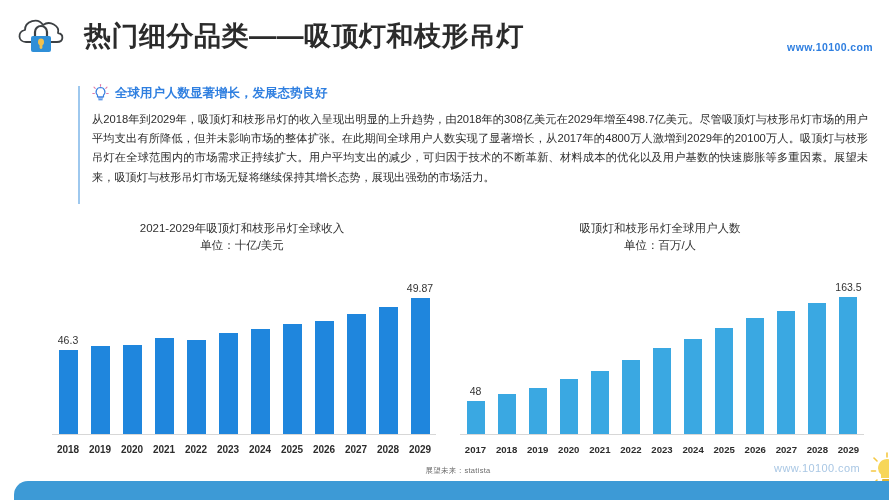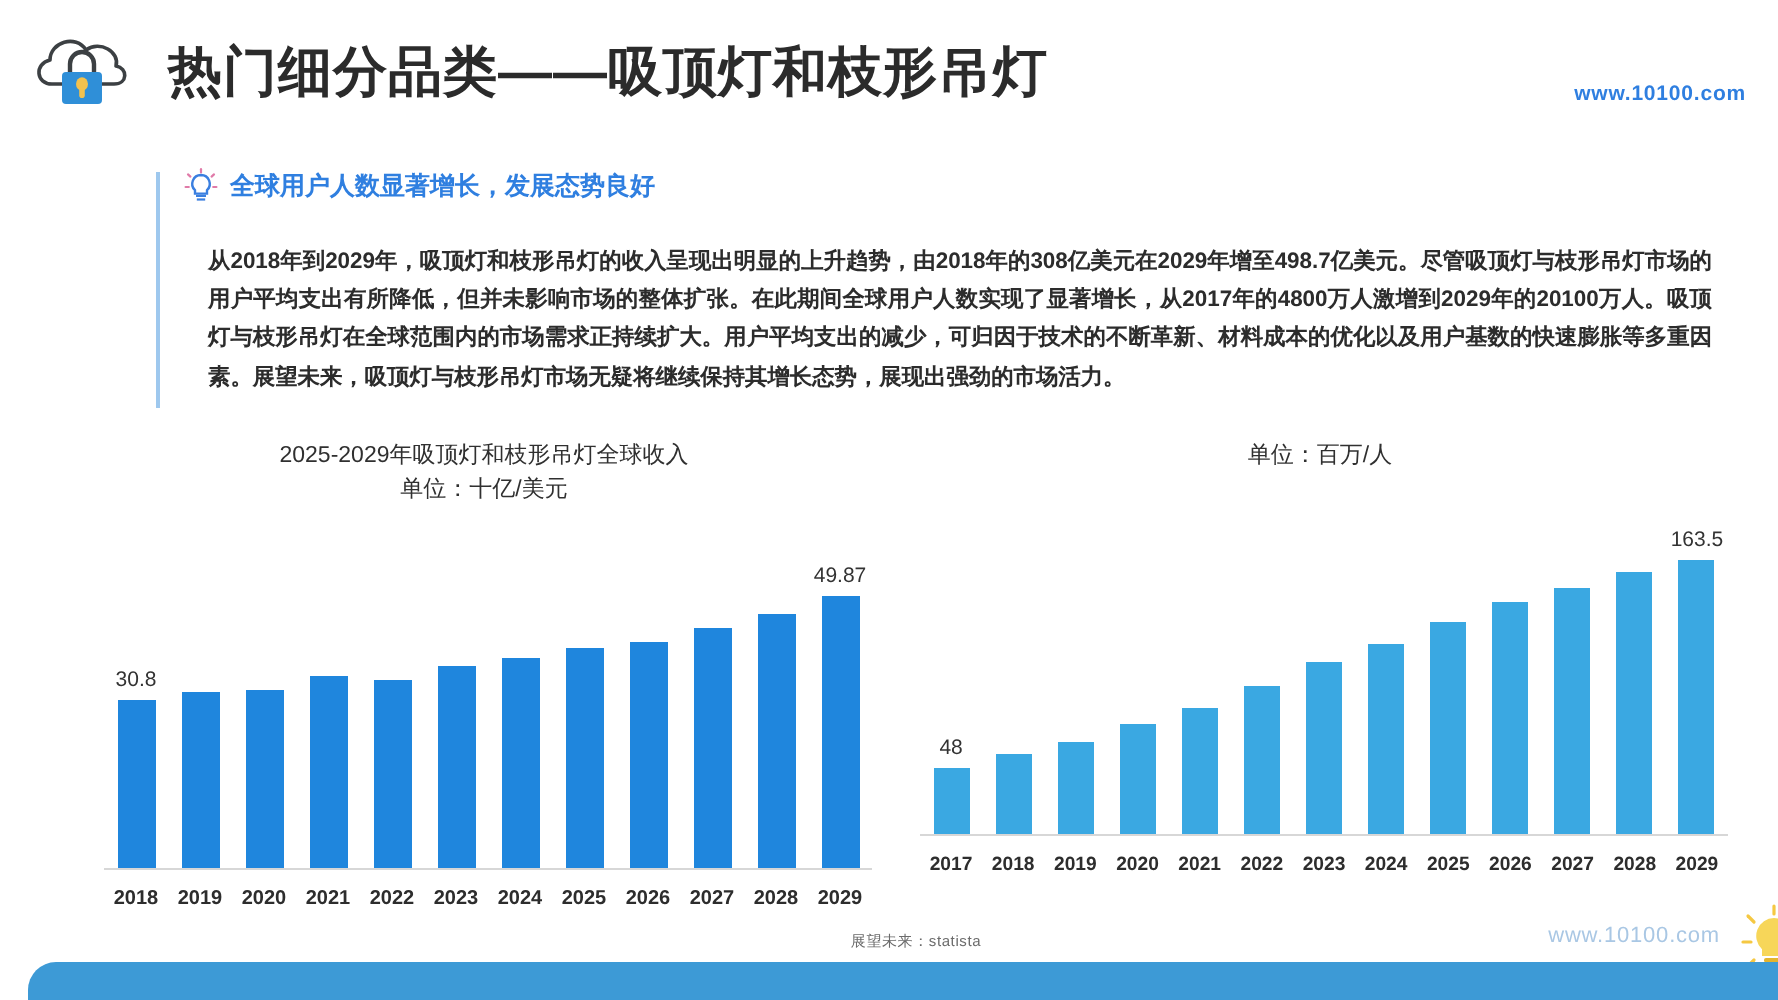--- a/index.html
+++ b/index.html
@@ -35,21 +35,21 @@
     position:absolute;left:14px;top:0px;
     display:flex;align-items:center;gap:6px;
     font-size:12.5px;font-weight:bold;color:#2f7fe0;white-space:nowrap;
   }
   .bulb-sm{width:17px;height:19px;flex:none;}
   .para{
     position:absolute;left:14px;top:26px;width:776px;
     font-size:11.2px;line-height:19.2px;color:#2c2c2c;
     text-align:justify;
   }
-  .para p{margin:12px;font-weight:bold;}
+  .para p{margin:0;}
 
   
   .chart{position:absolute;top:220px;height:240px;}
   .chart-left{left:42px;width:400px;}
   .chart-right{left:450px;width:420px;}
   .chart-title{
     text-align:center;font-size:11.5px;color:#303030;line-height:17px;
     font-weight:500;
   }
   .chart-title .unit{display:block;}
@@ -136,27 +136,27 @@
       <span>全球用户人数显著增长，发展态势良好</span>
     </div>
 
     <div class="para">
       <p>从2018年到2029年，吸顶灯和枝形吊灯的收入呈现出明显的上升趋势，由2018年的308亿美元在2029年增至498.7亿美元。尽管吸顶灯与枝形吊灯市场的用户平均支出有所降低，但并未影响市场的整体扩张。在此期间全球用户人数实现了显著增长，从2017年的4800万人激增到2029年的20100万人。吸顶灯与枝形吊灯在全球范围内的市场需求正持续扩大。用户平均支出的减少，可归因于技术的不断革新、材料成本的优化以及用户基数的快速膨胀等多重因素。展望未来，吸顶灯与枝形吊灯市场无疑将继续保持其增长态势，展现出强劲的市场活力。</p>
     </div>
   </div>
 
   <div class="chart chart-left">
     <div class="chart-title">
-      <span>2025-2029年吸顶灯和枝形吊灯全球收入</span>
+      <span>2021-2029年吸顶灯和枝形吊灯全球收入</span>
       <span class="unit">单位：十亿/美元</span>
     </div>
     <div class="plot">
       <div class="bars">
           <div class="bar-col">
-            <div class="vlabel" style="bottom: calc(56% + 4px);">30.8</div>
+            <div class="vlabel" style="bottom: calc(56% + 4px);">46.3</div>
             <div class="bar" style="height: 56%; width: 19px;"></div>
           </div>
           <div class="bar-col">
             <div class="bar" style="height: 58.5455%; width: 19px;"></div>
           </div>
           <div class="bar-col">
             <div class="bar" style="height: 59.2727%; width: 19px;"></div>
           </div>
           <div class="bar-col">
             <div class="bar" style="height: 64.1818%; width: 19px;"></div>
@@ -200,20 +200,21 @@
           <div class="xlab">2026</div>
           <div class="xlab">2027</div>
           <div class="xlab">2028</div>
           <div class="xlab">2029</div>
         </div>
     </div>
   </div>
 
   <div class="chart chart-right">
     <div class="chart-title">
+      <span>吸顶灯和枝形吊灯全球用户人数</span>
       <span class="unit">单位：百万/人</span>
     </div>
     <div class="plot">
       <div class="bars">
           <div class="bar-col">
             <div class="vlabel" style="bottom: calc(21.8182% + 4px);">48</div>
             <div class="bar" style="height: 21.8182%; width: 18px;"></div>
           </div>
           <div class="bar-col">
             <div class="bar" style="height: 26.3636%; width: 18px;"></div>

